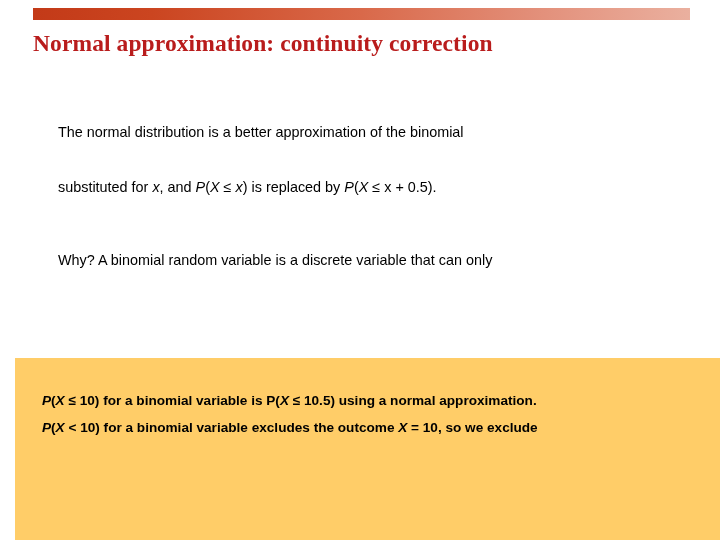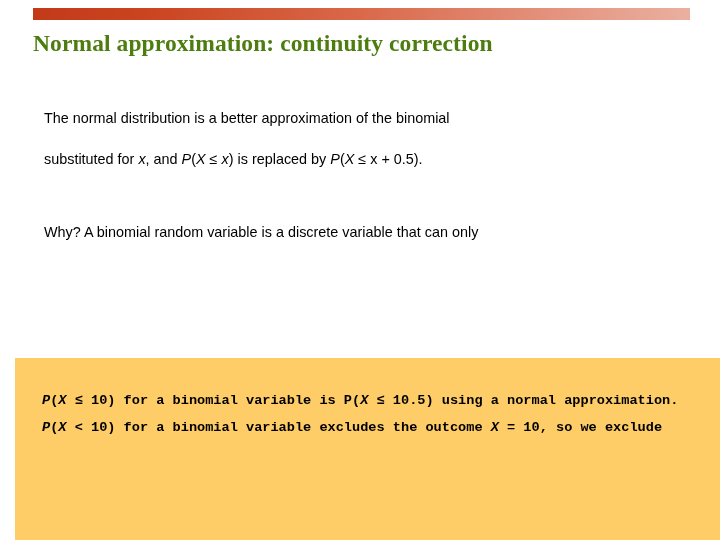--- a/index.html
+++ b/index.html
@@ -35,52 +35,51 @@
   
   .title {
     position: absolute;
     left: 33px;
     top: 28px;
     width: 660px;
     font-family: "Liberation Serif", serif;
     font-weight: bold;
     font-size: 23.5px;
     line-height: 30px;
-    color: #4d7c0f;
+    color: #b91c1c;
     letter-spacing: 0.1px;
     white-space: nowrap;
   }
 
   
   .body-block {
     position: absolute;
     left: 40px;
     top: 96px;
     width: 650px;
     color: #000000;
     font-size: 14.4px;
     line-height: 36.5px;
   }
   .body-block p {
-    margin: 4px;
+    margin: 18px;
     padding: 0;
   }
   .body-block p.gap {
     margin-top: 36.5px;
   }
 
   
   .orange-panel {
     position: absolute;
     left: 15px;
     top: 358px;
     width: 705px;
     height: 182px;
     background: #ffcd68;
-    font-family: Liberation Mono, monospace;
   }
   .orange-inner {
     position: absolute;
     left: 27px;
     top: 29px;
     width: 650px;
     color: #000000;
     font-size: 13.6px;
     font-weight: bold;
     line-height: 27px;

